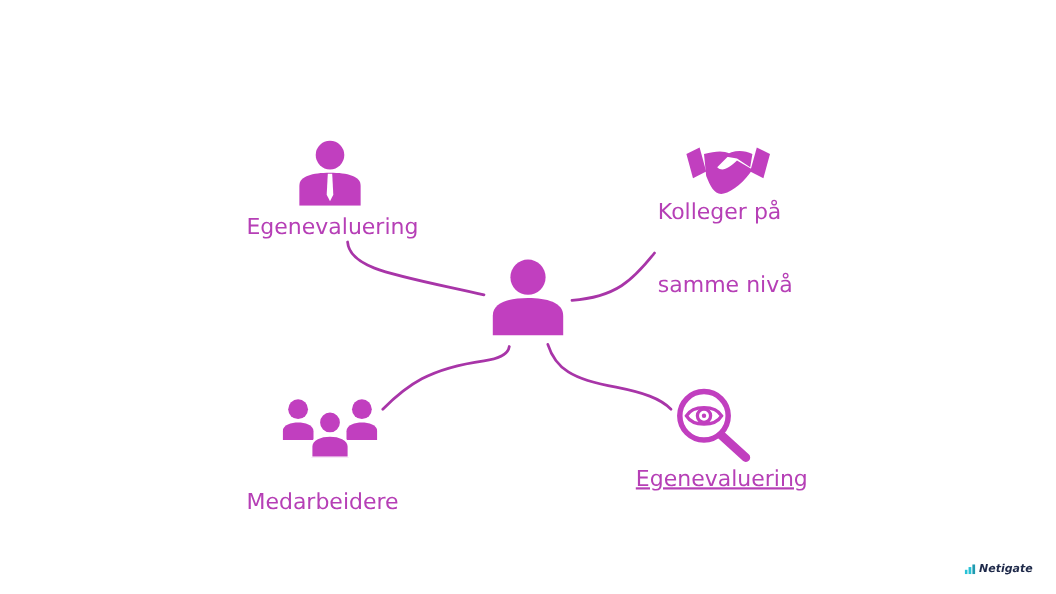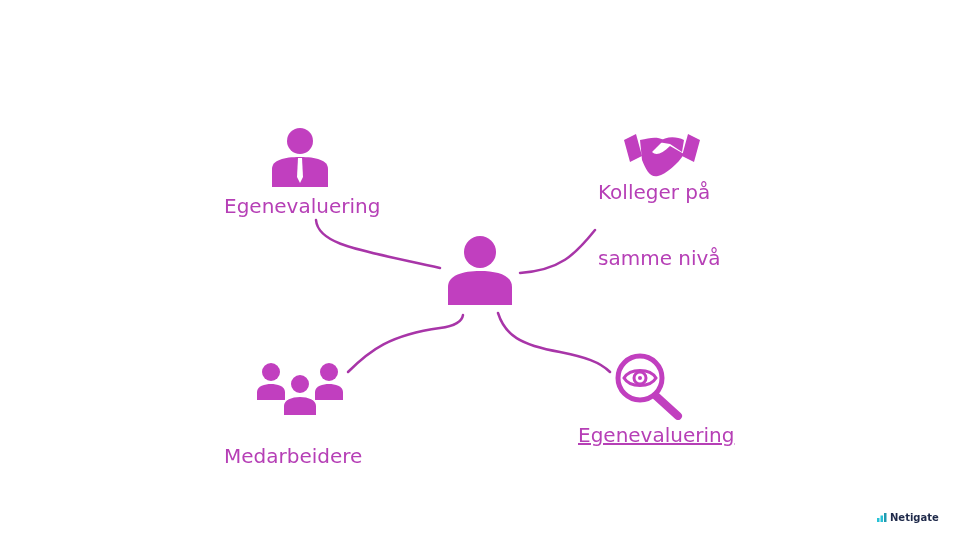--- a/index.html
+++ b/index.html
@@ -2,21 +2,21 @@
 <html><head>
 <meta charset="utf-8">
 <style>
   html, body { margin: 0; padding: 0; }
   body { width: 960px; height: 540px; background: #ffffff; position: relative; overflow: hidden;
          font-family: "DejaVu Sans", sans-serif; }
   .label { position: absolute; color: #b63fb6; font-size: 20px; line-height: 24px; text-align: center; white-space: nowrap; }
   .icon { position: absolute; }
   svg.lines { position: absolute; left: 0; top: 0; }
   .brand { position: absolute; left: 877px; top: 512px; display: flex; align-items: center; gap: 3px;
-           font-size: 10px; font-weight: bold; color: #1f2a4a; }
+           font-size: 10px; font-weight: bold; color: #1f2a4a; font-style: italic; }
 </style>
 </head>
 <body>
 
 <svg class="lines" width="960" height="540">
   <path d="M316 220 C 318 245, 360 250, 440 268" stroke="#a835a8" stroke-width="2.5" fill="none" stroke-linecap="round"></path>
   <path d="M520 273 C 560 270, 575 255, 595 230" stroke="#a835a8" stroke-width="2.5" fill="none" stroke-linecap="round"></path>
   <path d="M348 372 C 370 350, 390 335, 440 328 C 455 326, 462 322, 463 315" stroke="#a835a8" stroke-width="2.5" fill="none" stroke-linecap="round"></path>
   <path d="M498 313 C 505 335, 520 345, 560 352 C 585 357, 600 362, 610 372" stroke="#a835a8" stroke-width="2.5" fill="none" stroke-linecap="round"></path>
 </svg>

